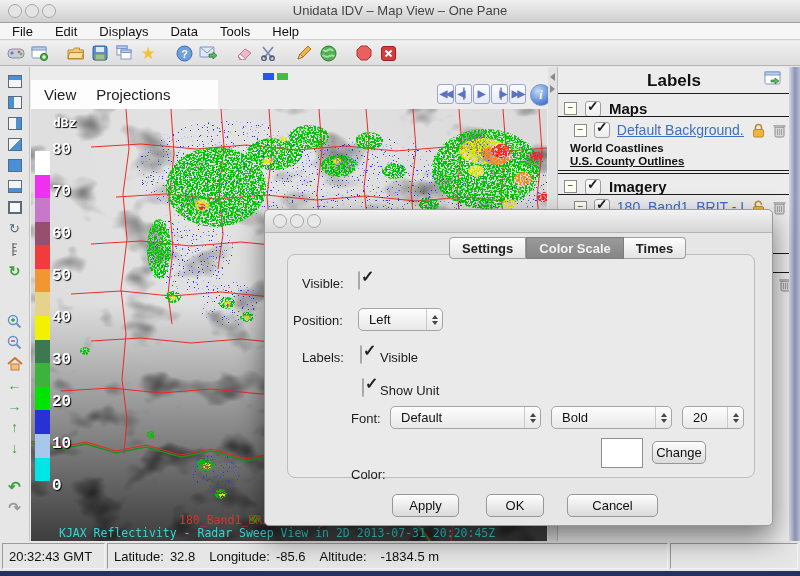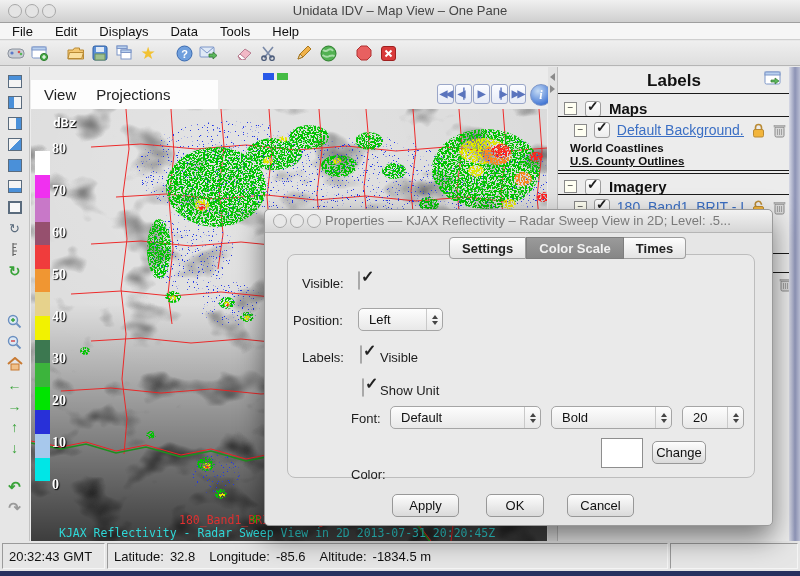--- a/index.html
+++ b/index.html
@@ -37,21 +37,21 @@
   .tri-up{width:0;height:0;border-left:4px solid transparent;border-right:4px solid transparent;border-bottom:5px solid #555;}
   .tri-dn{width:0;height:0;border-left:4px solid transparent;border-right:4px solid transparent;border-top:5px solid #555;}
   .playbtn{width:17px;height:20px;background:linear-gradient(#fbfcff,#e7ebf6);border:1px solid #9aa6c8;border-radius:3px;
            display:flex;align-items:center;justify-content:center;color:#5b74bd;font-size:10px;font-weight:bold;
            letter-spacing:-2px;margin-right:1px;padding:0;line-height:1;}
   .infobtn{width:20px;height:20px;border-radius:50%;background:radial-gradient(circle at 35% 30%,#c6dcf5,#4a7cd6 70%,#2c57b0);
            border:1px solid #7d96c8;color:#fff;font-size:12px;font-weight:bold;font-family:"Liberation Serif",serif;
            font-style:italic;display:flex;align-items:center;justify-content:center;}
   .mapcanvas{left:1px;top:42px;width:516px;height:432px;background:#2b2b2b;overflow:hidden;}
   .cs-unit{font-family:"DejaVu Sans Mono",monospace;font-weight:bold;color:#fff;font-size:13px;text-shadow:1px 1px 1px #000;}
-  .cs-tick{font-family:Liberation Serif, serif;font-weight:bold;color:#fff;font-size:14px;text-shadow:1px 1px 1px #000;}
+  .cs-tick{font-family:Liberation Mono, monospace;font-weight:bold;color:#fff;font-size:16px;text-shadow:1px 1px 1px #000;}
   .cs-bar{display:flex;flex-direction:column;width:15px;height:330px;}
   .cs-seg{flex:1;}
   .ov-red{font-family:"DejaVu Sans Mono",monospace;font-size:11.5px;color:#e03030;white-space:pre;}
   .ov-cyan{font-family:"DejaVu Sans Mono",monospace;font-size:11.5px;color:#2fd8d8;white-space:pre;}
   .splitter{left:548px;top:0;width:9px;height:474px;background:#e2e2e2;}
   .spl-tri{width:0;height:0;}
   
   .legend{left:557px;top:0;width:232px;height:474px;background:#ececec;border-left:1px solid #bdbdbd;}
   .leg-title{font-size:17px;font-weight:bold;color:#111;}
   .leg-line{background:#1a1a1a;height:1px;}
@@ -544,21 +544,20 @@
   </div>
 
   <div class="abs rightframe" style="top:0;height:474px;"></div>
 </div>
 
 <div class="abs dialog">
   <div class="abs dlg-title">
     <div class="abs dlg-circle" style="left:8px"></div>
     <div class="abs dlg-circle" style="left:25px"></div>
     <div class="abs dlg-circle" style="left:42px"></div>
-    <div class="abs dlg-title-text">Properties –– KJAX Reflectivity – Radar Sweep View in 2D; Level: .5...</div>
   </div>
 
   <div class="abs groupbox"></div>
 
   <div class="abs tabs">
     <span class="tab first">Settings</span>
     <span class="tab active">Color Scale</span>
     <span class="tab last">Times</span>
   </div>
 
@@ -610,28 +609,28 @@
   </div>
 
   
   <div class="abs dlg-label" style="left:86px;top:234px;margin-top:23px;">Color:</div>
   <div class="abs swatch" style="left: 336px; top: 228px; width: 40px; height: 28px; background: rgb(255, 255, 255);"></div>
   <div class="abs macbtn" style="left:387px;top:231px;width:54px;">Change</div>
 
   
   <div class="abs macbtn" style="left:127px;top:284px;width:67px;">Apply</div>
   <div class="abs macbtn" style="left:221px;top:284px;width:58px;">OK</div>
-  <div class="abs macbtn" style="left:302px;top:284px;width:67px;">Cancel</div>
+  <div class="abs macbtn" style="left:302px;top:284px;width:91px;">Cancel</div>
 </div>
 
 <div class="abs statusbar">
   <div class="sunken" style="width:103px;flex:none;">20:32:43 GMT</div>
   <div class="sunken" style="flex:1;">
     <span>Latitude:</span>
     <span style="margin:0 14px 0 6px;">32.8</span>
     <span>Longitude:</span>
     <span style="margin:0 14px 0 6px;">-85.6</span>
     <span>Altitude:</span>
-    <span style="margin-left:6px;text-align:right;">-1834.5 m</span>
+    <span style="margin-left:14px;text-align:right;">-1834.5 m</span>
   </div>
   <div class="sunken" style="width:128px;flex:none;"></div>
 </div>
 <div class="abs bottomframe"></div>
 
 </body></html>

